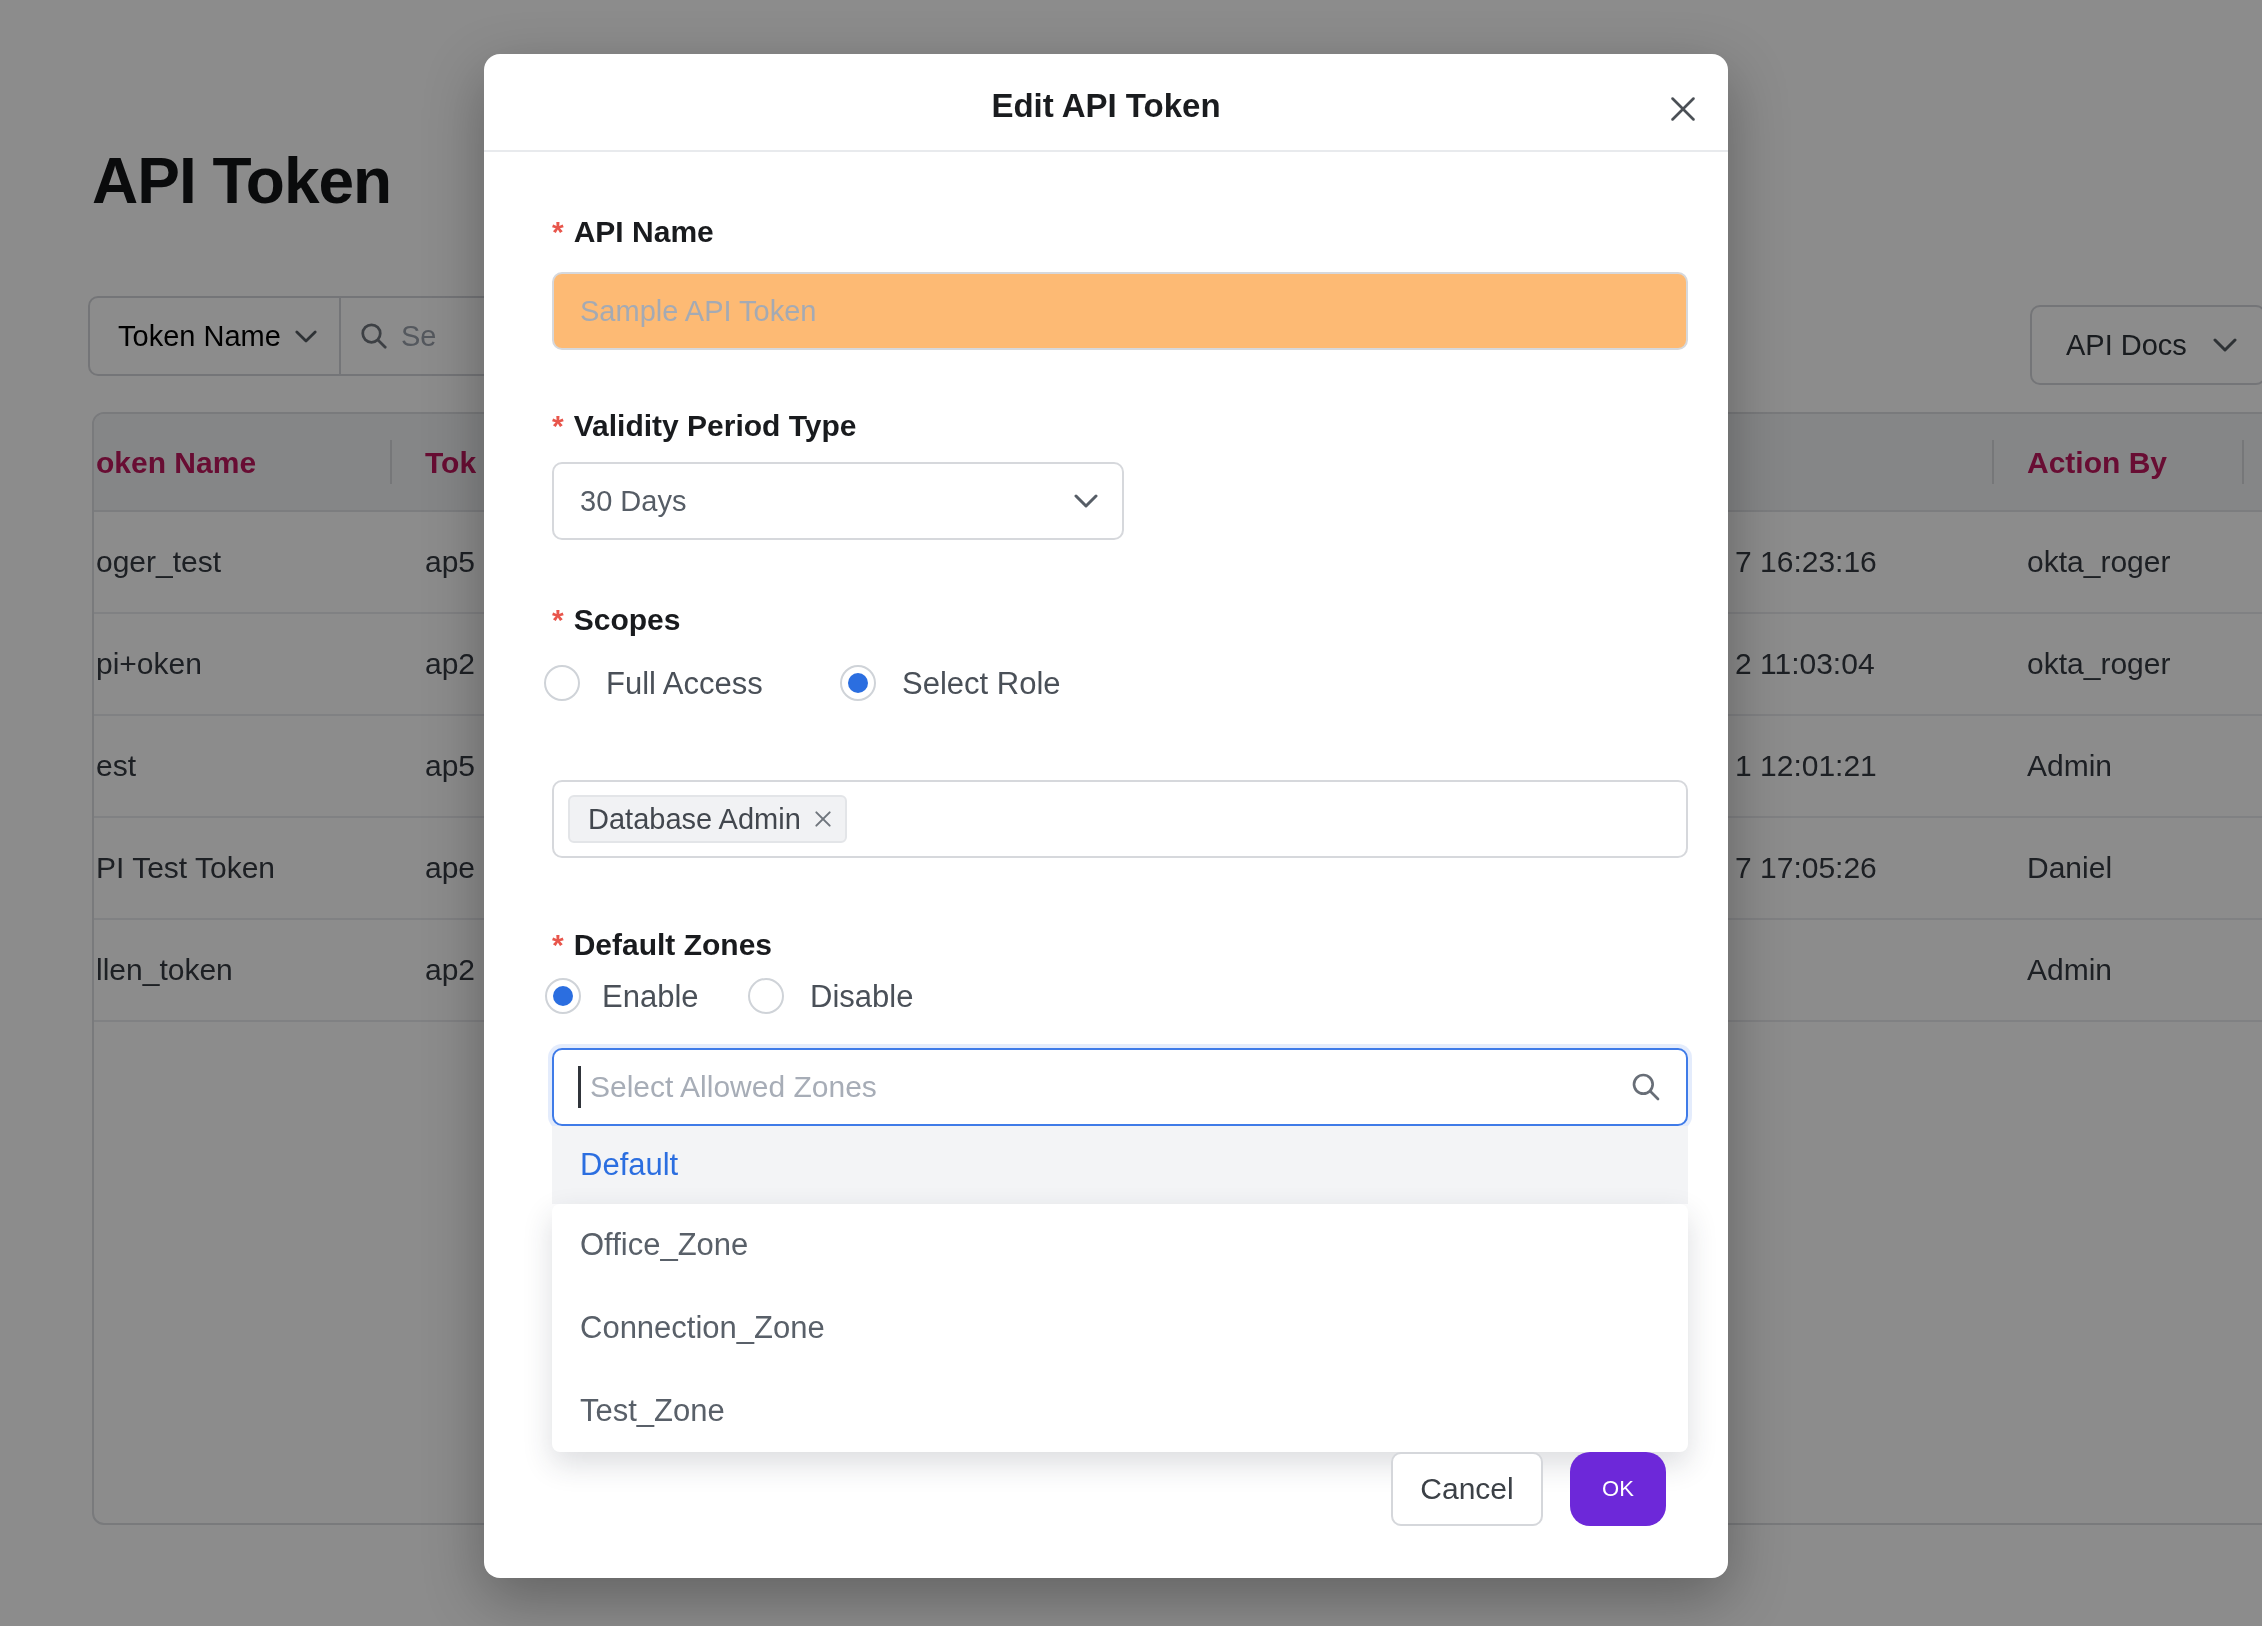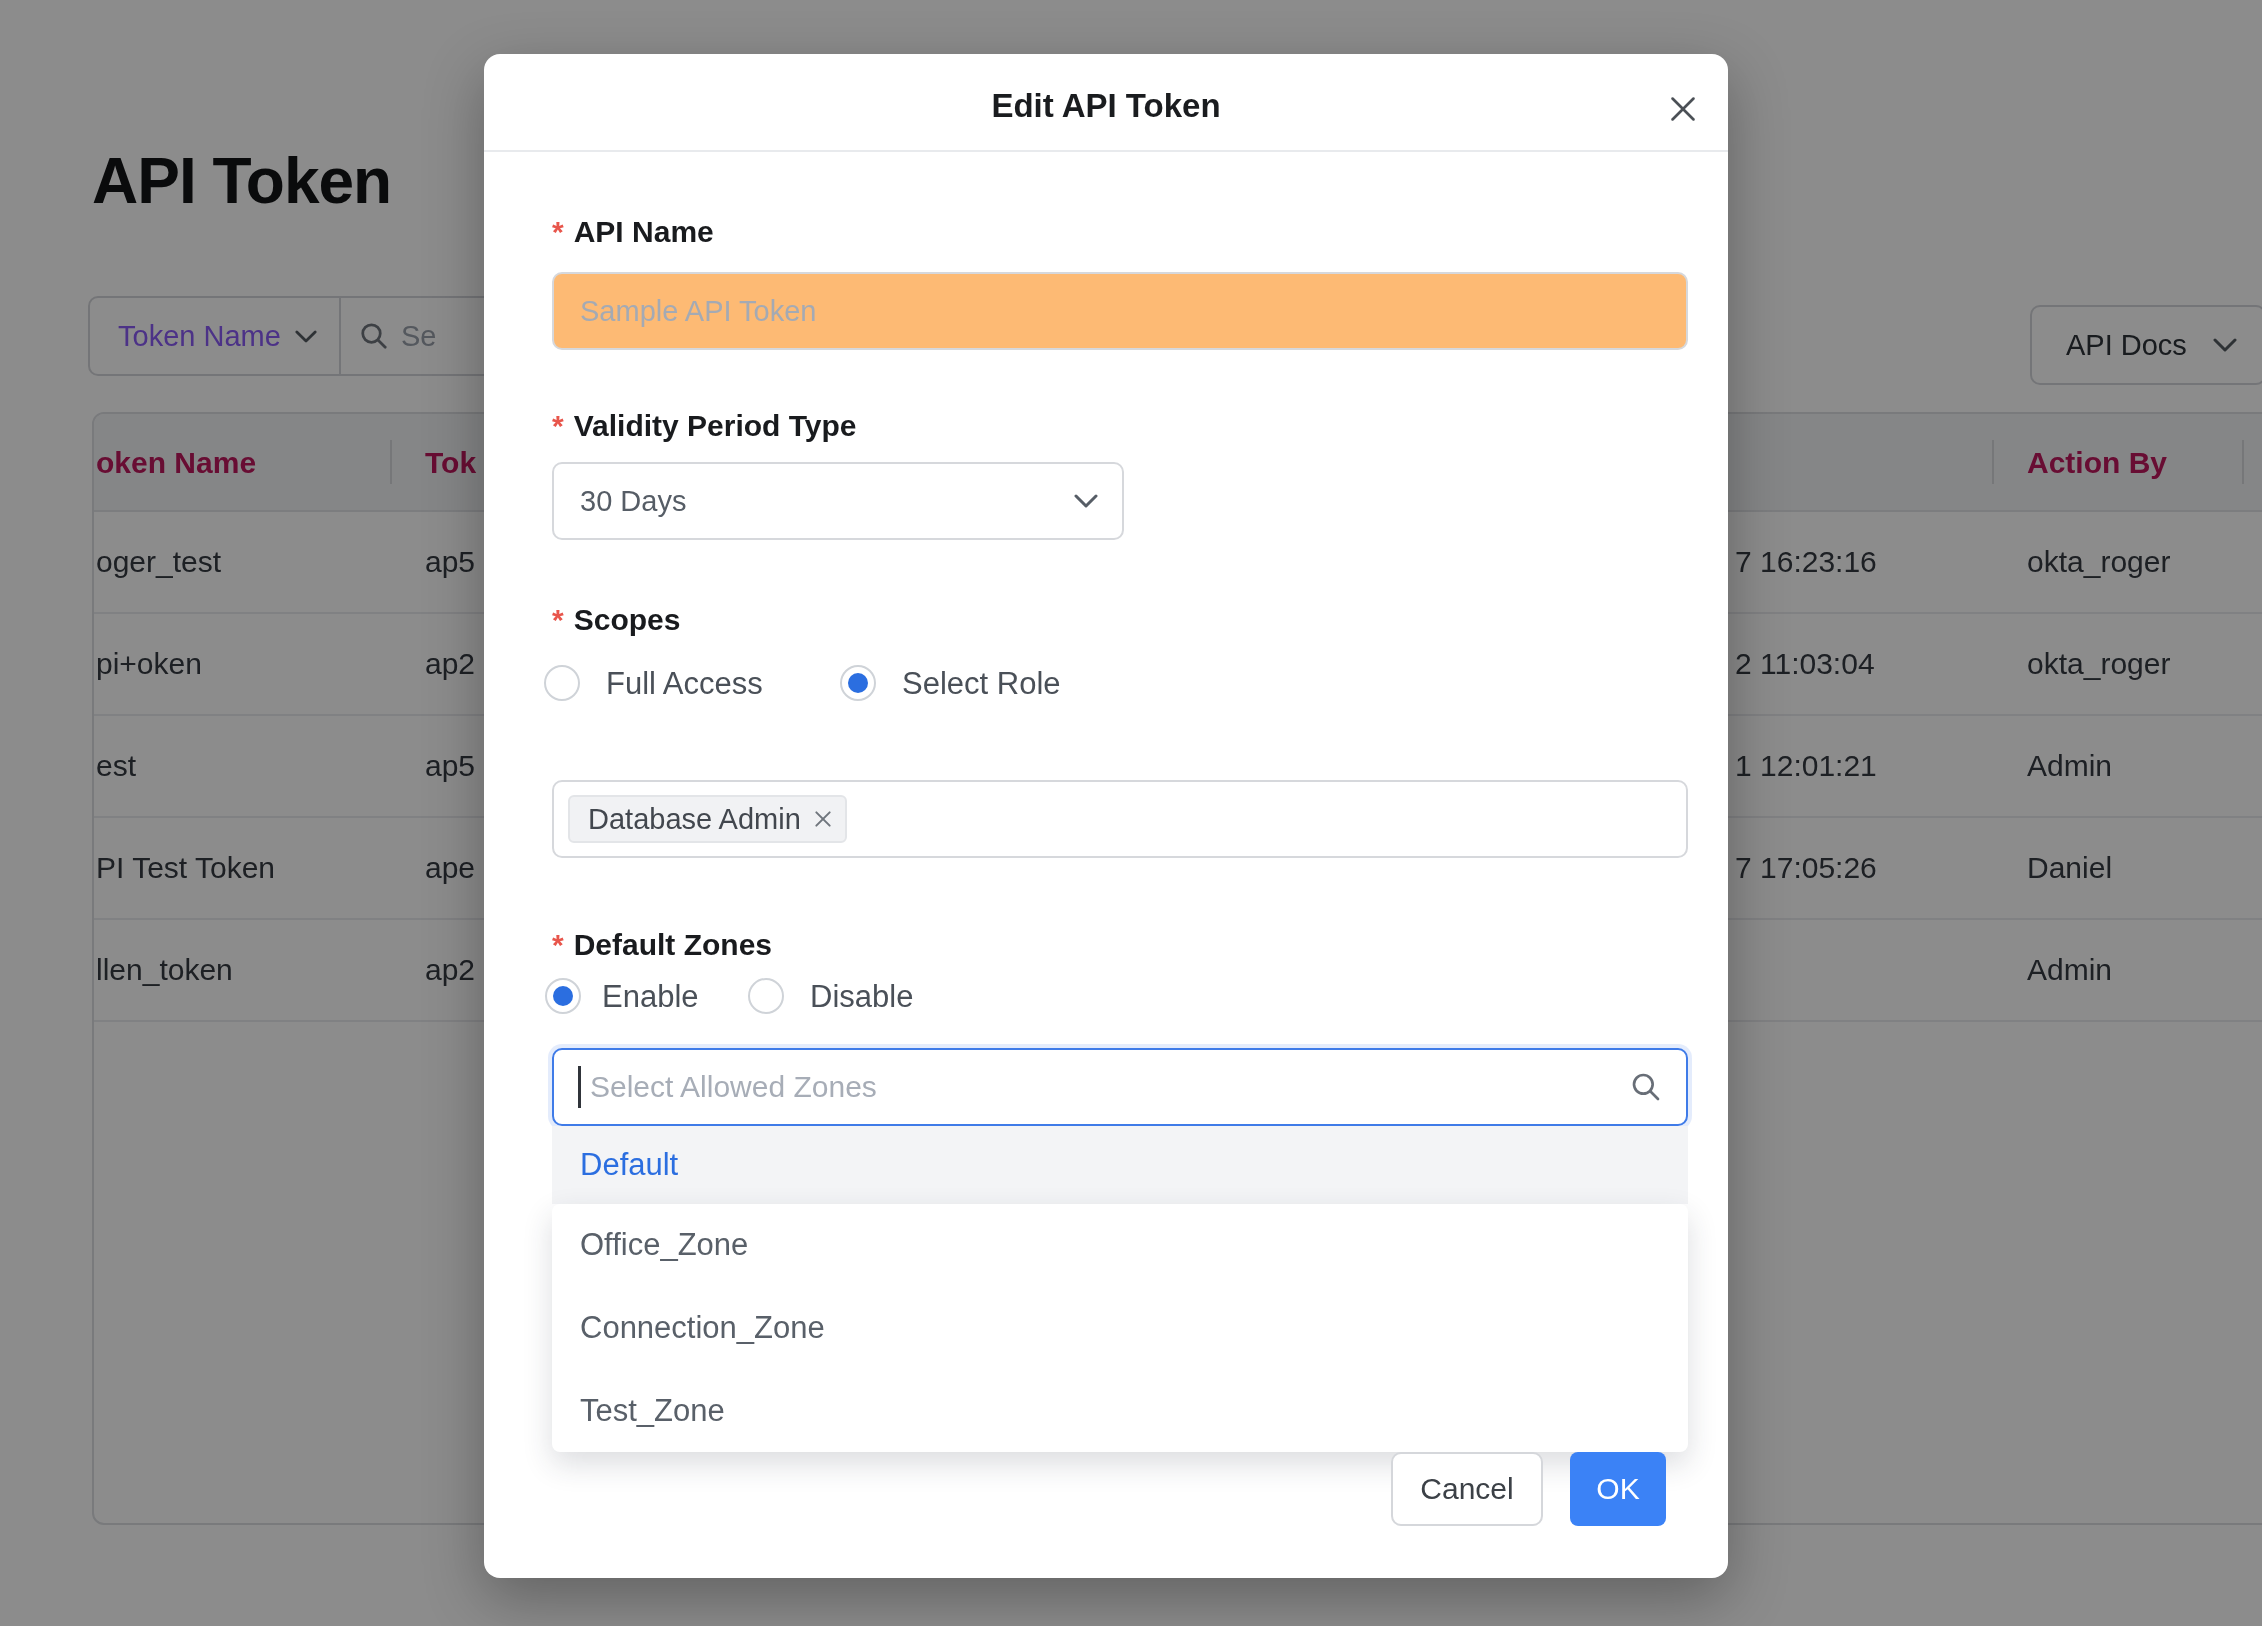--- a/index.html
+++ b/index.html
@@ -15,21 +15,21 @@
   .page-title {
     position:absolute; left:92px; top:116px;
     font-size:64px; font-weight:700; color:#131416; letter-spacing:-1px;margin-top:28px;
   }
   .filter-box {
     position:absolute; left:88px; top:296px; width:1012px; height:80px;
     border:2px solid #d4d6da; border-radius:10px; background:#fff;
     display:flex; align-items:center;
   }
   .filter-field { display:flex; align-items:center; width:249px; padding-left:28px; gap:14px; height:100%; }
-  .filter-field .lbl { font-size:29px; color:#8b5cf6; }
+  .filter-field .lbl { font-size:29px; color:#000000; }
   .filter-divider { width:2px; height:100%; background:#d4d6da; }
   .filter-search { display:flex; align-items:center; padding-left:18px; gap:12px; height:100%; flex:1; overflow:hidden; }
   .filter-search .ph { font-size:29px; color:#9aa1ab; }
   .apidocs-btn {
     position:absolute; left:2030px; top:305px; width:236px; height:80px;
     border:2px solid #d4d6da; border-radius:10px; background:#fff;
     display:flex; align-items:center; padding-left:34px; gap:26px;
   }
   .apidocs-btn .lbl { font-size:29px; color:#2e333a; }
   svg.icon { display:block; }
@@ -107,22 +107,22 @@
     display:flex; flex-direction:column; overflow:hidden;
   }
   .zone-item { flex:1; display:flex; align-items:center; padding-left:28px; font-size:31px; color:#596069; cursor:pointer; }
   .btn-cancel {
     position:absolute; left:907px; top:1398px; width:152px; height:74px;
     border:2px solid #d5d7db; border-radius:10px; background:#fff;
     font-family:"Liberation Sans", sans-serif; font-size:30px; font-weight:500; color:#3c4147;
   }
   .btn-ok {
     position:absolute; left:1086px; top:1398px; width:96px; height:74px;
-    border:none; border-radius:8px; background:#3b82f6;
-    font-family:"Liberation Sans", sans-serif; font-size:30px; font-weight:500; color:#ffffff;
+    border:none; border-radius:20px; background:#6d28d9;
+    font-family:"Liberation Sans", sans-serif; font-size:22px; font-weight:500; color:#ffffff;
   }
 </style>
 </head>
 <body>
 
 <div class="screen">
 
   <div class="page">
     <div class="page-title">API Token</div>
 

